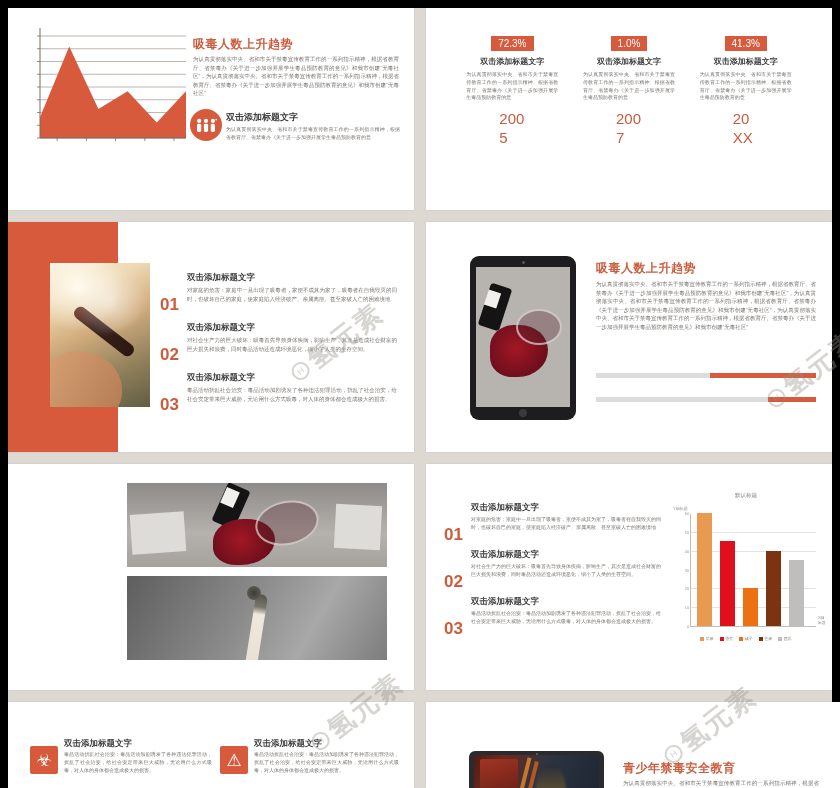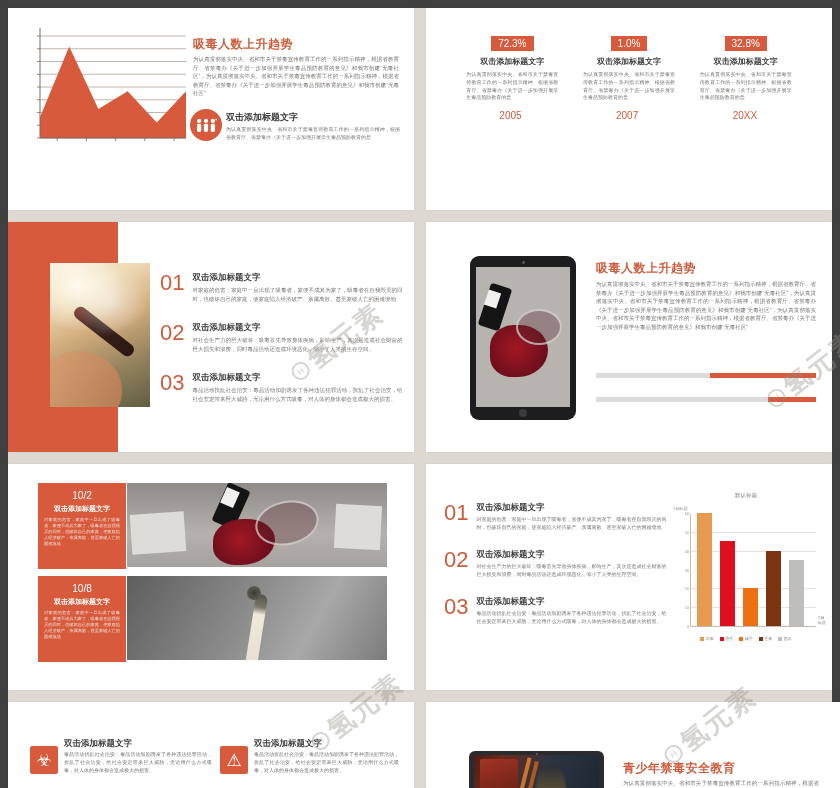--- a/index.html
+++ b/index.html
@@ -1,17 +1,17 @@
 <!DOCTYPE html>
 <html><head>
 <meta charset="utf-8">
 <style>
   * { margin:0; padding:0; box-sizing:border-box; }
   html,body { font-family:"Liberation Sans","DejaVu Sans",sans-serif; }
-  .canvas { position:relative; width:840px; height:788px; background:#404040; overflow:hidden; }
+  .canvas { position:relative; width:840px; height:788px; background:#000000; overflow:hidden; }
   .grid-bg { position:absolute; left:8px; top:8px; width:824px; height:780px; background:#ddd8d2; }
   .slide { position:absolute; background:#ffffff; overflow:hidden; box-shadow:0 0 2px rgba(0,0,0,.08); }
   #s1 { left:8px;   top:8px;   width:406px; height:202px; }
   #s2 { left:426px; top:8px;   width:406px; height:202px; }
   #s3 { left:8px;   top:222px; width:406px; height:230px; }
   #s4 { left:426px; top:222px; width:406px; height:230px; }
   #s5 { left:8px;   top:464px; width:406px; height:226px; }
   #s6 { left:426px; top:464px; width:406px; height:226px; }
   #s7 { left:8px;   top:702px; width:406px; height:86px; }
   #s8 { left:426px; top:702px; width:422px; height:86px;font-family:Liberation Serif, serif; }
@@ -24,25 +24,25 @@
   
   #area-chart { left:22px; top:18px; }
   #s1 .feat-icon { left:182px; top:101px; width:32px; height:32px; border-radius:50%;
        background:#d65a3b; display:flex; align-items:center; justify-content:center; }
   
   #s2 .cols { left:28px; top:28px; width:350px; display:flex; }
   #s2 .col { flex:1; display:flex; flex-direction:column; align-items:center; padding:0 8px; }
   .pct-badge { background:#d65a3b; color:#fff; font-size:10px; padding:2px 7px; margin-bottom:5px; }
   #s2 .col .sec-title { font-size:8px; margin-bottom:4px; }
   #s2 .col .body-txt { font-size:5px; width:92px; }
-  .year-txt { color:#c95c3e; font-size:10px; line-height:1.25; width:26px; word-break:break-all;
+  .year-txt { color:#c95c3e; font-size:15px; line-height:1.25; width:26px; word-break:break-all;
        text-align:left; margin-top:8px; align-self:center; }
   
   .num-item { position:absolute; display:flex; }
-  .num { color:#cd5c3c; font-size:22px; line-height:1; margin-right:8px; font-weight:400; }
+  .num { color:#cd5c3c; font-size:17px; line-height:1; margin-right:8px; font-weight:700;margin-top:24px; }
   .num-body { width:190px; }
   .num-body .sec-title { margin-bottom:2px; }
   #s3 .orange-band { left:0; top:0; width:110px; height:230px; background:#d65a3b; }
   
   .photo-cigar { left:42px; top:41px; width:100px; height:144px; overflow:hidden;
        background:linear-gradient(155deg,#f8efdd 0%,#eed9b4 22%,#d3ae7e 45%,#95835e 72%,#5f5d42 100%); }
   .photo-cigar .glow { position:absolute; left:-20px; top:-22px; width:95px; height:90px; border-radius:50%;
        background:radial-gradient(circle,rgba(255,252,240,.95),rgba(255,250,235,0) 70%); }
   .photo-cigar .smoke { position:absolute; left:18px; top:8px; width:85px; height:60px; border-radius:50%;
        background:radial-gradient(circle,rgba(255,255,255,.55),rgba(255,255,255,0) 72%); transform:rotate(-25deg); filter:blur(2px); }
@@ -173,21 +173,21 @@
         <div class="body-txt">为认真贯彻落实中央、省和市关于禁毒宣传教育工作的一系列指示精神、根据省教育厅、省禁毒办《关于进一步加强开展学生毒品预防教育的意</div>
         <div class="year-txt">2005</div>
       </div>
       <div class="col">
         <div class="pct-badge">1.0%</div>
         <div class="sec-title">双击添加标题文字</div>
         <div class="body-txt">为认真贯彻落实中央、省和市关于禁毒宣传教育工作的一系列指示精神、根据省教育厅、省禁毒办《关于进一步加强开展学生毒品预防教育的意</div>
         <div class="year-txt">2007</div>
       </div>
       <div class="col">
-        <div class="pct-badge">32.8%</div>
+        <div class="pct-badge">41.3%</div>
         <div class="sec-title">双击添加标题文字</div>
         <div class="body-txt">为认真贯彻落实中央、省和市关于禁毒宣传教育工作的一系列指示精神、根据省教育厅、省禁毒办《关于进一步加强开展学生毒品预防教育的意</div>
         <div class="year-txt">20XX</div>
       </div>
     </div>
   </div>
 
   <div class="slide" id="s3">
     <div class="abs orange-band"></div>
     <div class="abs photo-cigar">
@@ -234,37 +234,27 @@
     <div class="abs body-txt" style="left:170px; top:58px; width:220px;">为认真贯彻落实中央、省和市关于禁毒宣传教育工作的一系列指示精神，根据省教育厅、省禁毒办《关于进一步加强开展学生毒品预防教育的意见》和我市创建“无毒社区”，为认真贯彻落实中央、省和市关于禁毒宣传教育工作的一系列指示精神，根据省教育厅、省禁毒办《关于进一步加强开展学生毒品预防教育的意见》和我市创建“无毒社区”，为认真贯彻落实中央、省和市关于禁毒宣传教育工作的一系列指示精神，根据省教育厅、省禁毒办《关于进一步加强开展学生毒品预防教育的意见》和我市创建“无毒社区”</div>
     <div class="pbar" style="left:170px; top:151px; width:220px;">
         <div class="fill" id="pb0" style="width: 48%;"></div>
       </div>
     <div class="pbar" style="left:170px; top:175px; width:220px;">
         <div class="fill" id="pb1" style="width: 22%;"></div>
       </div>
   </div>
 
   <div class="slide" id="s5">
-    <div class="date-box" style="top:19px;">
-      <div class="date">10/2</div>
-      <div class="dtitle">双击添加标题文字</div>
-      <div class="dbody">对家庭的危害：家庭中一旦出现了吸毒者，家便不成其为家了，吸毒者在自我毁灭的同时，也破坏自己的家庭，使家庭陷入经济破产，亲属离散，甚至家破人亡的困难境地</div>
-    </div>
     <div class="wide-photo photo-polish" style="top:19px;">
       <div class="paper" style="left:4px; top:30px; width:54px; height:40px; transform:rotate(-4deg);"></div>
       <div class="paper" style="left:208px; top:22px; width:46px; height:44px; transform:rotate(3deg);"></div>
       <div class="np-bottle" style="left:92px; top:2px; width:24px; height:42px; transform:rotate(24deg);"></div>
       <div class="np-label" style="left:96px; top:6px; width:14px; height:17px; transform:rotate(24deg);"></div>
       <div class="np-blob" style="left:86px; top:36px; width:62px; height:46px; border-radius:52% 48% 60% 40%;"></div>
       <div class="np-glass" style="left:128px; top:18px; width:64px; height:44px; transform:rotate(-12deg);"></div>
-    </div>
-    <div class="date-box" style="top:112px;">
-      <div class="date">10/8</div>
-      <div class="dtitle">双击添加标题文字</div>
-      <div class="dbody">对家庭的危害：家庭中一旦出现了吸毒者，家便不成其为家了，吸毒者在自我毁灭的同时，也破坏自己的家庭，使家庭陷入经济破产，亲属离散，甚至家破人亡的困难境地</div>
     </div>
     <div class="wide-photo photo-cig" style="top:112px;">
       <div class="cig"></div>
         <div class="ash"></div>
     </div>
   </div>
 
   <div class="slide" id="s6">
     <div class="num-item" style="left:18px; top:38px;">
       <div class="num">01</div>

